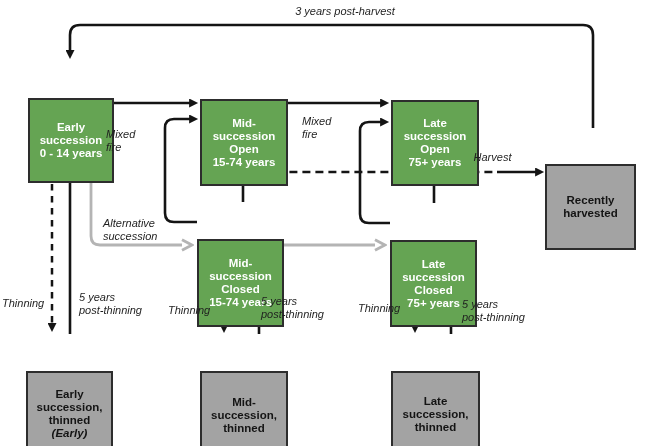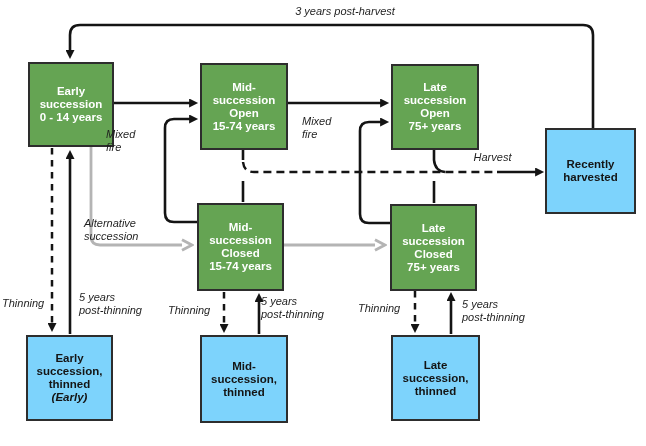--- a/index.html
+++ b/index.html
@@ -5,24 +5,24 @@
   html,body{margin:0;padding:0;background:#ffffff;}
   #stage{
     position:relative;width:646px;height:446px;background:#ffffff;
     font-family:"Liberation Sans","DejaVu Sans",sans-serif;overflow:hidden;
   }
   #arrows{position:absolute;left:0;top:0;z-index:1;}
   .box{
     position:absolute;z-index:2;box-sizing:border-box;
     border:2px solid #2d2d2d;
     display:flex;flex-direction:column;align-items:center;justify-content:center;
-    text-align:center;font-weight:bold;font-size:11.5px;line-height:13px;
+    text-align:center;font-weight:bold;font-size:11.5px;line-height:13px;margin-top:36px;
   }
   .dark{background:#65a453;color:#ffffff;}
-  .light{background:#7dd3fc;color:#141414;}
+  .light{background:#a3a3a3;color:#141414;}
   .box .lbl{white-space:pre-line;}
   .box .note{font-style:italic;}
   .flowlabel{
     position:absolute;z-index:3;font-style:italic;font-size:11px;line-height:13px;
     color:#1f1f1f;white-space:pre-line;
   }
   .ta-r{}
   .ta-c{text-align:center;}
 </style>
 </head>
@@ -130,21 +130,21 @@
   <div class="flowlabel ta-c" style="left:230px;top:5px;width:230px;">3 years post-harvest</div>
 
   <div class="flowlabel ta-r" style="left:106px;top:128px;width:54px;">Mixed
 fire</div>
 
   <div class="flowlabel ta-r" style="left:302px;top:115px;width:54px;">Mixed
 fire</div>
 
   <div class="flowlabel ta-c" style="left:450px;top:151px;width:85px;">Harvest</div>
 
-  <div class="flowlabel" style="left:84px;top:217px;width:80px;">Alternative
+  <div class="flowlabel" style="left:103px;top:217px;width:80px;">Alternative
 succession</div>
 
   <div class="flowlabel" style="left:2px;top:297px;">Thinning</div>
 
   <div class="flowlabel" style="left:79px;top:291px;">5 years
 post-thinning</div>
 
   <div class="flowlabel" style="left:168px;top:304px;">Thinning</div>
 
   <div class="flowlabel" style="left:261px;top:295px;">5 years

